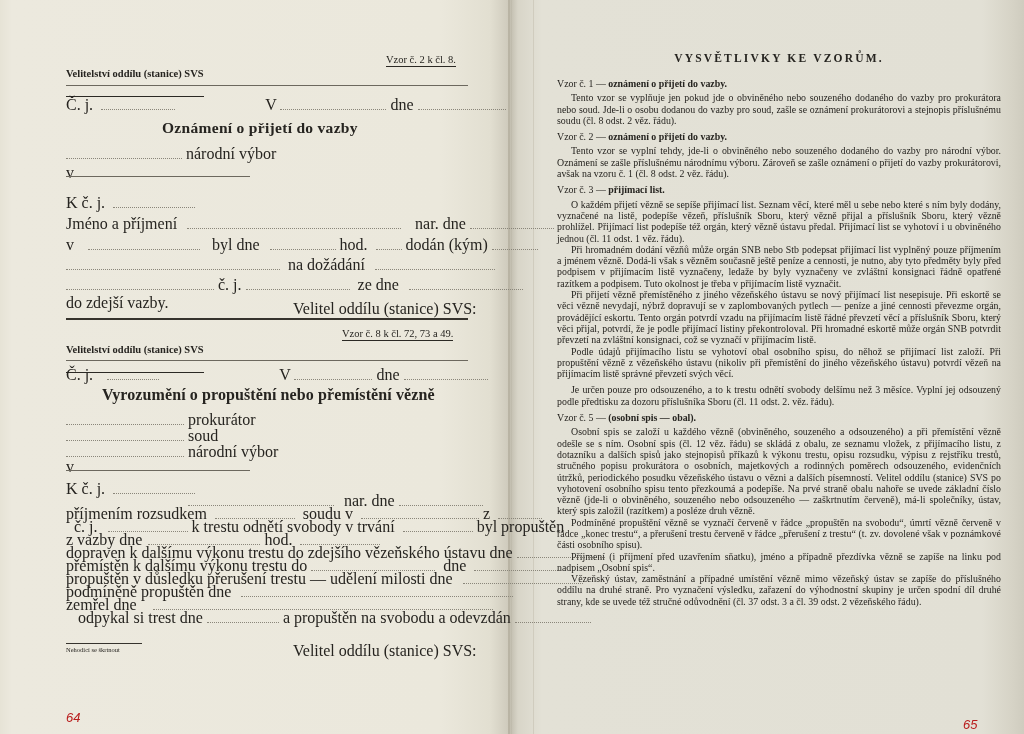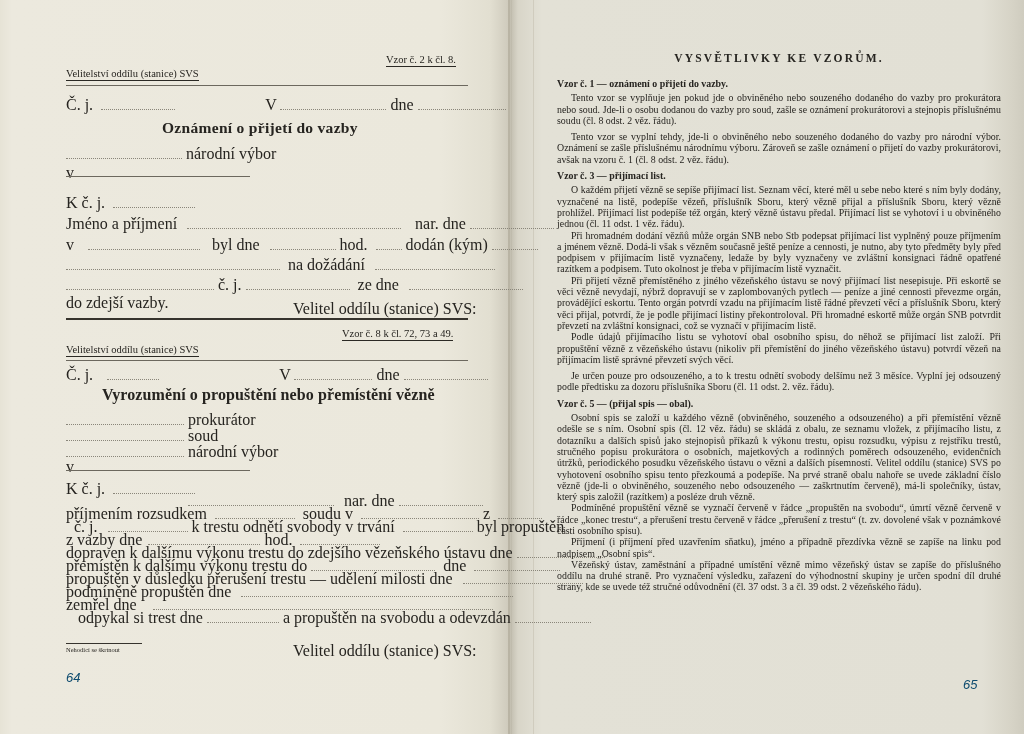--- a/index.html
+++ b/index.html
@@ -19,34 +19,34 @@
     background:linear-gradient(90deg, #e6e3d6 0px, #ece9de 12px, #ebe8dc 440px, #e2dfd1 490px, #cfcbbd 508px, #bdb9aa 512px);
   }
   .page-right {
     left:512px; width:512px;
     background:linear-gradient(90deg, #c6c2b4 0px, #d8d5c8 6px, #e3e1d6 30px, #e2e0d5 470px, #d6d3c6 500px, #cfccbf 512px);
   }
   .gutter-line { position:absolute; left:508px; top:0; width:2px; height:734px; background:#b9b4a4; }
   .gutter-line2 { position:absolute; left:533px; top:0; width:1px; height:734px; background:#d0ccbe; }
   .abs { position:absolute; white-space:nowrap; }
   .vzor-ref { font-size:10.5px; border-bottom:1.5px solid #2b2924; padding-bottom:1px; }
-  .office { font-weight:normal; font-size:10.5px; border-bottom:1.5px solid #2b2924; padding-bottom:1px; }
+  .office { font-weight:bold; font-size:10.5px; border-bottom:1.5px solid #2b2924; padding-bottom:17px; }
   .rule { position:absolute; height:1.5px; background:#36332d; }
   .rule-thin { position:absolute; height:1px; background:#6c685e; }
   .dots { display:inline-block; border-bottom:1px dotted #8a867a; height:8px; vertical-align:baseline; }
   .form-title { font-weight:bold; font-size:15.5px; letter-spacing:0.3px; }
   .form-title2 { font-weight:bold; font-size:16px; letter-spacing:0.1px; }
   .small-note { font-size:6.5px; border-top:1px solid #36332d; padding-top:2px; }
-  .page-num { font-style:italic; font-family:"Liberation Sans", "DejaVu Sans", sans-serif; font-size:13px; color:#0c4a6e; }
+  .page-num { font-style:italic; font-family:"Liberation Sans", "DejaVu Sans", sans-serif; font-size:13px; color:#b91c1c;margin-top:40px; }
 
   
   .rp { position:absolute; left:557px; width:444px; font-size:9.9px; line-height:11.3px; text-align:justify; }
   .rp-title { position:absolute; left:557px; width:444px; top:52px; text-align:center; font-weight:bold; font-size:11.5px; letter-spacing:2.2px; }
   .sect-h { margin:0 0 3px 0; }
-  .sect-h .lbl { font-weight:bold; }
+  .sect-h .lbl { font-weight:normal; }
   .sect-h .ttl { font-weight:bold; }
   .para { margin:0; text-indent:14px; }
   .sect { margin-bottom:5px; }
 </style>
 </head>
 <body>
 
 <div class="spread">
   <div class="page page-left"></div>
   <div class="page page-right"></div>
@@ -225,34 +225,35 @@
   <span class="abs page-num" style="left:66px; top:670px;">64</span>
 
   <div class="rp-title">VYSVĚTLIVKY KE VZORŮM.</div>
 
   <div class="rp" style="top:78px;">
     <div class="sect">
       <p class="sect-h"><span class="lbl">Vzor č. 1 —</span> <span class="ttl">oznámení o přijetí do vazby.</span></p>
       <p class="para">Tento vzor se vyplňuje jen pokud jde o obviněného nebo souzeného dodaného do vazby pro prokurátora nebo soud. Jde-li o osobu dodanou do vazby pro soud, zašle se oznámení prokurátorovi a stejnopis příslušnému soudu (čl. 8 odst. 2 věz. řádu).</p>
     </div>
     <div class="sect">
+      <p class="sect-h"><span class="lbl">Vzor č. 2 —</span> <span class="ttl">oznámení o přijetí do vazby.</span></p>
       <p class="para">Tento vzor se vyplní tehdy, jde-li o obviněného nebo souzeného dodaného do vazby pro národní výbor. Oznámení se zašle příslušnému národnímu výboru. Zároveň se zašle oznámení o přijetí do vazby prokurátorovi, avšak na vzoru č. 1 (čl. 8 odst. 2 věz. řádu).</p>
     </div>
     <div class="sect">
       <p class="sect-h"><span class="lbl">Vzor č. 3 —</span> <span class="ttl">přijímací list.</span></p>
       <p class="para">O každém přijetí vězně se sepíše přijímací list. Seznam věcí, které měl u sebe nebo které s ním byly dodány, vyznačené na listě, podepíše vězeň, příslušník Sboru, který vězně přijal a příslušník Sboru, který vězně prohlížel. Přijímací list podepíše též orgán, který vězně ústavu předal. Přijímací list se vyhotoví i u obviněného jednou (čl. 11 odst. 1 věz. řádu).</p>
       <p class="para">Při hromadném dodání vězňů může orgán SNB nebo Stb podepsat přijímací list vyplněný pouze příjmením a jménem vězně. Dodá-li však s vězněm současně ještě peníze a cennosti, je nutno, aby tyto předměty byly před podpisem v přijímacím listě vyznačeny, ledaže by byly vyznačeny ve zvláštní konsignaci řádně opatřené razítkem a podpisem. Tuto okolnost je třeba v přijímacím listě vyznačit.</p>
       <p class="para">Při přijetí vězně přemístěného z jiného vězeňského ústavu se nový přijímací list nesepisuje. Při eskortě se věci vězně nevydají, nýbrž dopravují se v zaplombovaných pytlech — peníze a jiné cennosti převezme orgán, provádějící eskortu. Tento orgán potvrdí vzadu na přijímacím listě řádné převzetí věcí a příslušník Sboru, který věci přijal, potvrdí, že je podle přijímací listiny překontroloval. Při hromadné eskortě může orgán SNB potvrdit převzetí na zvláštní konsignaci, což se vyznačí v přijímacím listě.</p>
       <p class="para">Podle údajů přijímacího listu se vyhotoví obal osobního spisu, do něhož se přijímací list založí. Při propuštění vězně z vězeňského ústavu (nikoliv při přemístění do jiného vězeňského ústavu) potvrdí vězeň na přijímacím listě správné převzetí svých věcí.</p>
     </div>
     <div class="sect">
       <p class="para">Je určen pouze pro odsouzeného, a to k trestu odnětí svobody delšímu než 3 měsíce. Vyplní jej odsouzený podle předtisku za dozoru příslušníka Sboru (čl. 11 odst. 2. věz. řádu).</p>
     </div>
     <div class="sect">
-      <p class="sect-h"><span class="lbl">Vzor č. 5 —</span> <span class="ttl">(přijal spis — obal).</span></p>
+      <p class="sect-h"><span class="lbl">Vzor č. 5 —</span> <span class="ttl">(osobní spis — obal).</span></p>
       <p class="para">Osobní spis se založí u každého vězně (obviněného, souzeného a odsouzeného) a při přemístění vězně odešle se s ním. Osobní spis (čl. 12 věz. řádu) se skládá z obalu, ze seznamu vložek, z přijímacího listu, z dotazníku a dalších spisů jako stejnopisů příkazů k výkonu trestu, opisu rozsudku, výpisu z rejstříku trestů, stručného popisu prokurátora o osobních, majetkových a rodinných poměrech odsouzeného, evidenčních útržků, periodického posudku vězeňského ústavu o vězni a dalších písemností. Velitel oddílu (stanice) SVS po vyhotovení osobního spisu tento přezkoumá a podepíše. Na prvé straně obalu nahoře se uvede základní číslo vězně (jde-li o obviněného, souzeného nebo odsouzeného — zaškrtnutím červeně), má-li společníky, ústav, který spis založil (razítkem) a posléze druh vězně.</p>
       <p class="para">Podmíněné propuštění vězně se vyznačí červeně v řádce „propuštěn na svobodu“, úmrtí vězně červeně v řádce „konec trestu“, a přerušení trestu červeně v řádce „přerušení z trestu“ (t. zv. dovolené však v poznámkové části osobního spisu).</p>
       <p class="para">Příjmení (i příjmení před uzavřením sňatku), jméno a případně přezdívka vězně se zapíše na linku pod nadpisem „Osobní spis“.</p>
       <p class="para">Vězeňský ústav, zaměstnání a případné umístění vězně mimo vězeňský ústav se zapíše do příslušného oddílu na druhé straně. Pro vyznačení výsledku, zařazení do výhodnostní skupiny je určen spodní díl druhé strany, kde se uvede též stručné odůvodnění (čl. 37 odst. 3 a čl. 39 odst. 2 vězeňského řádu).</p>
     </div>
   </div>
 
   <span class="abs page-num" style="left:963px; top:677px;">65</span>
 </div>
 

